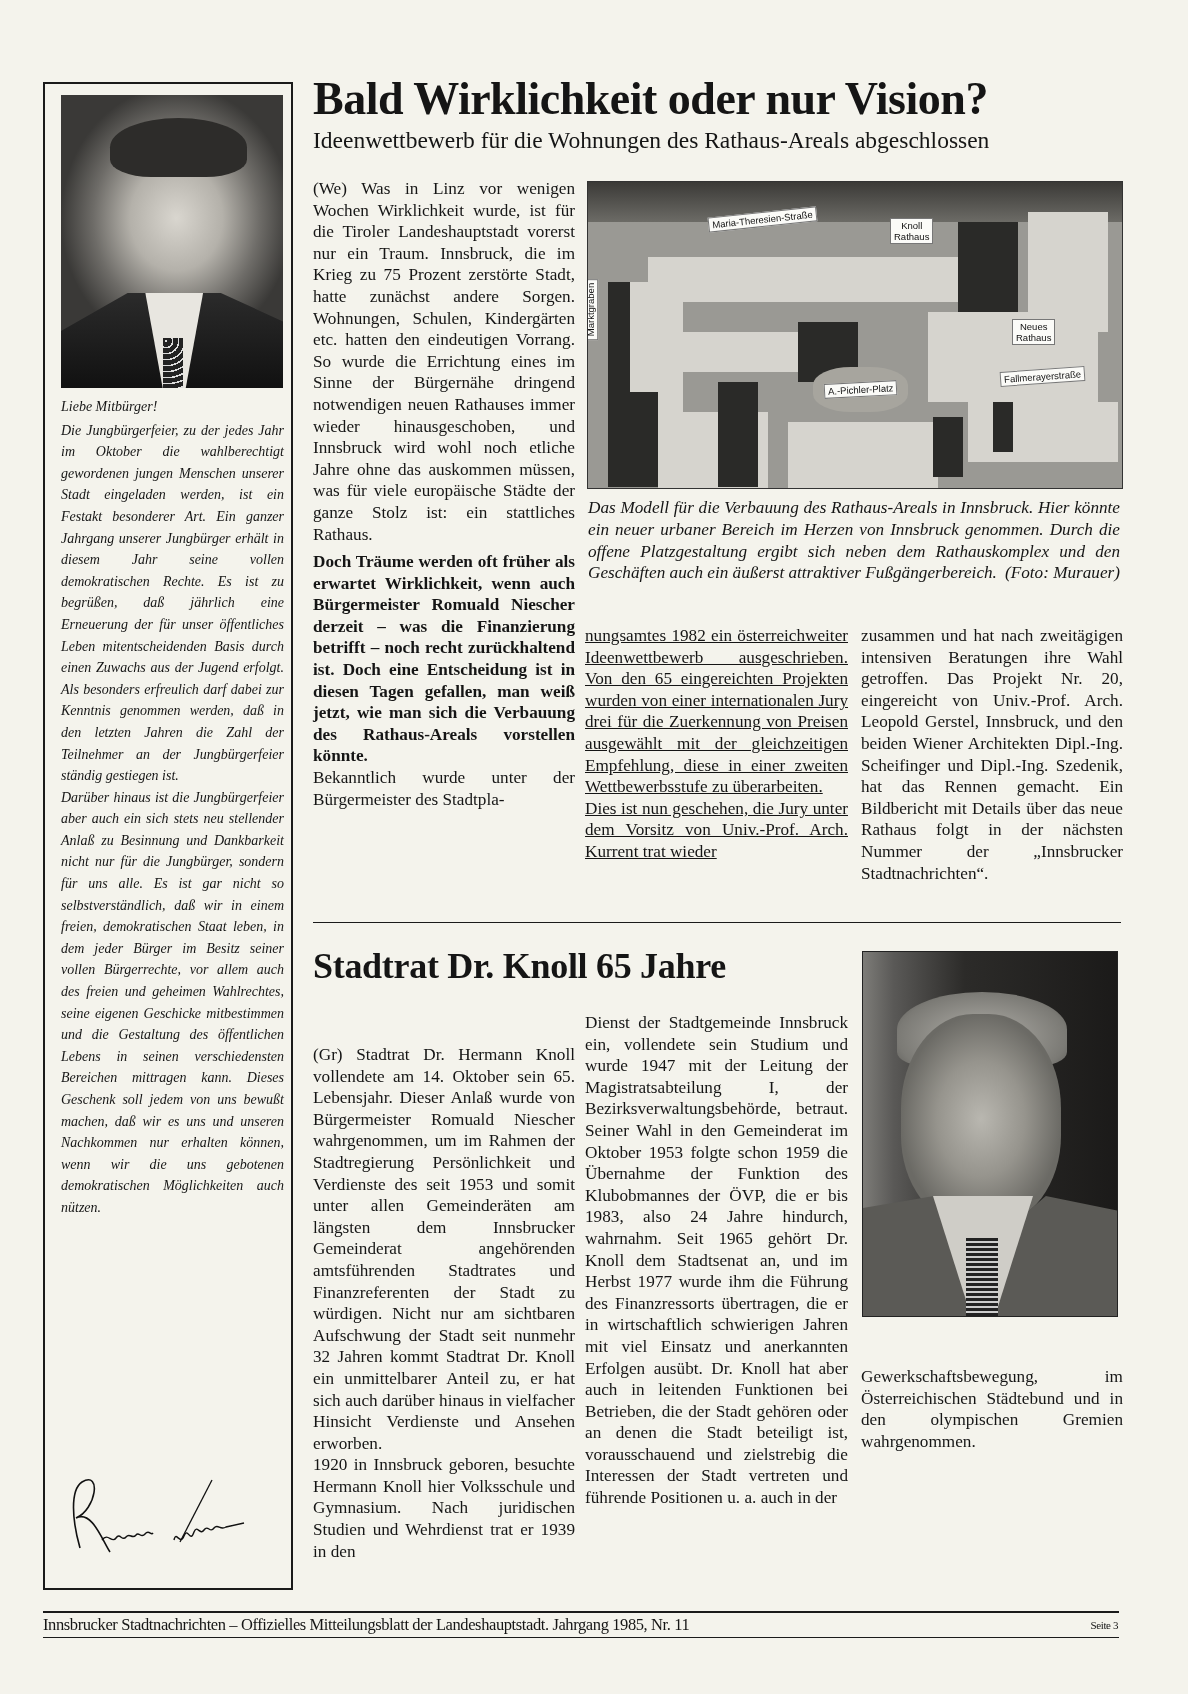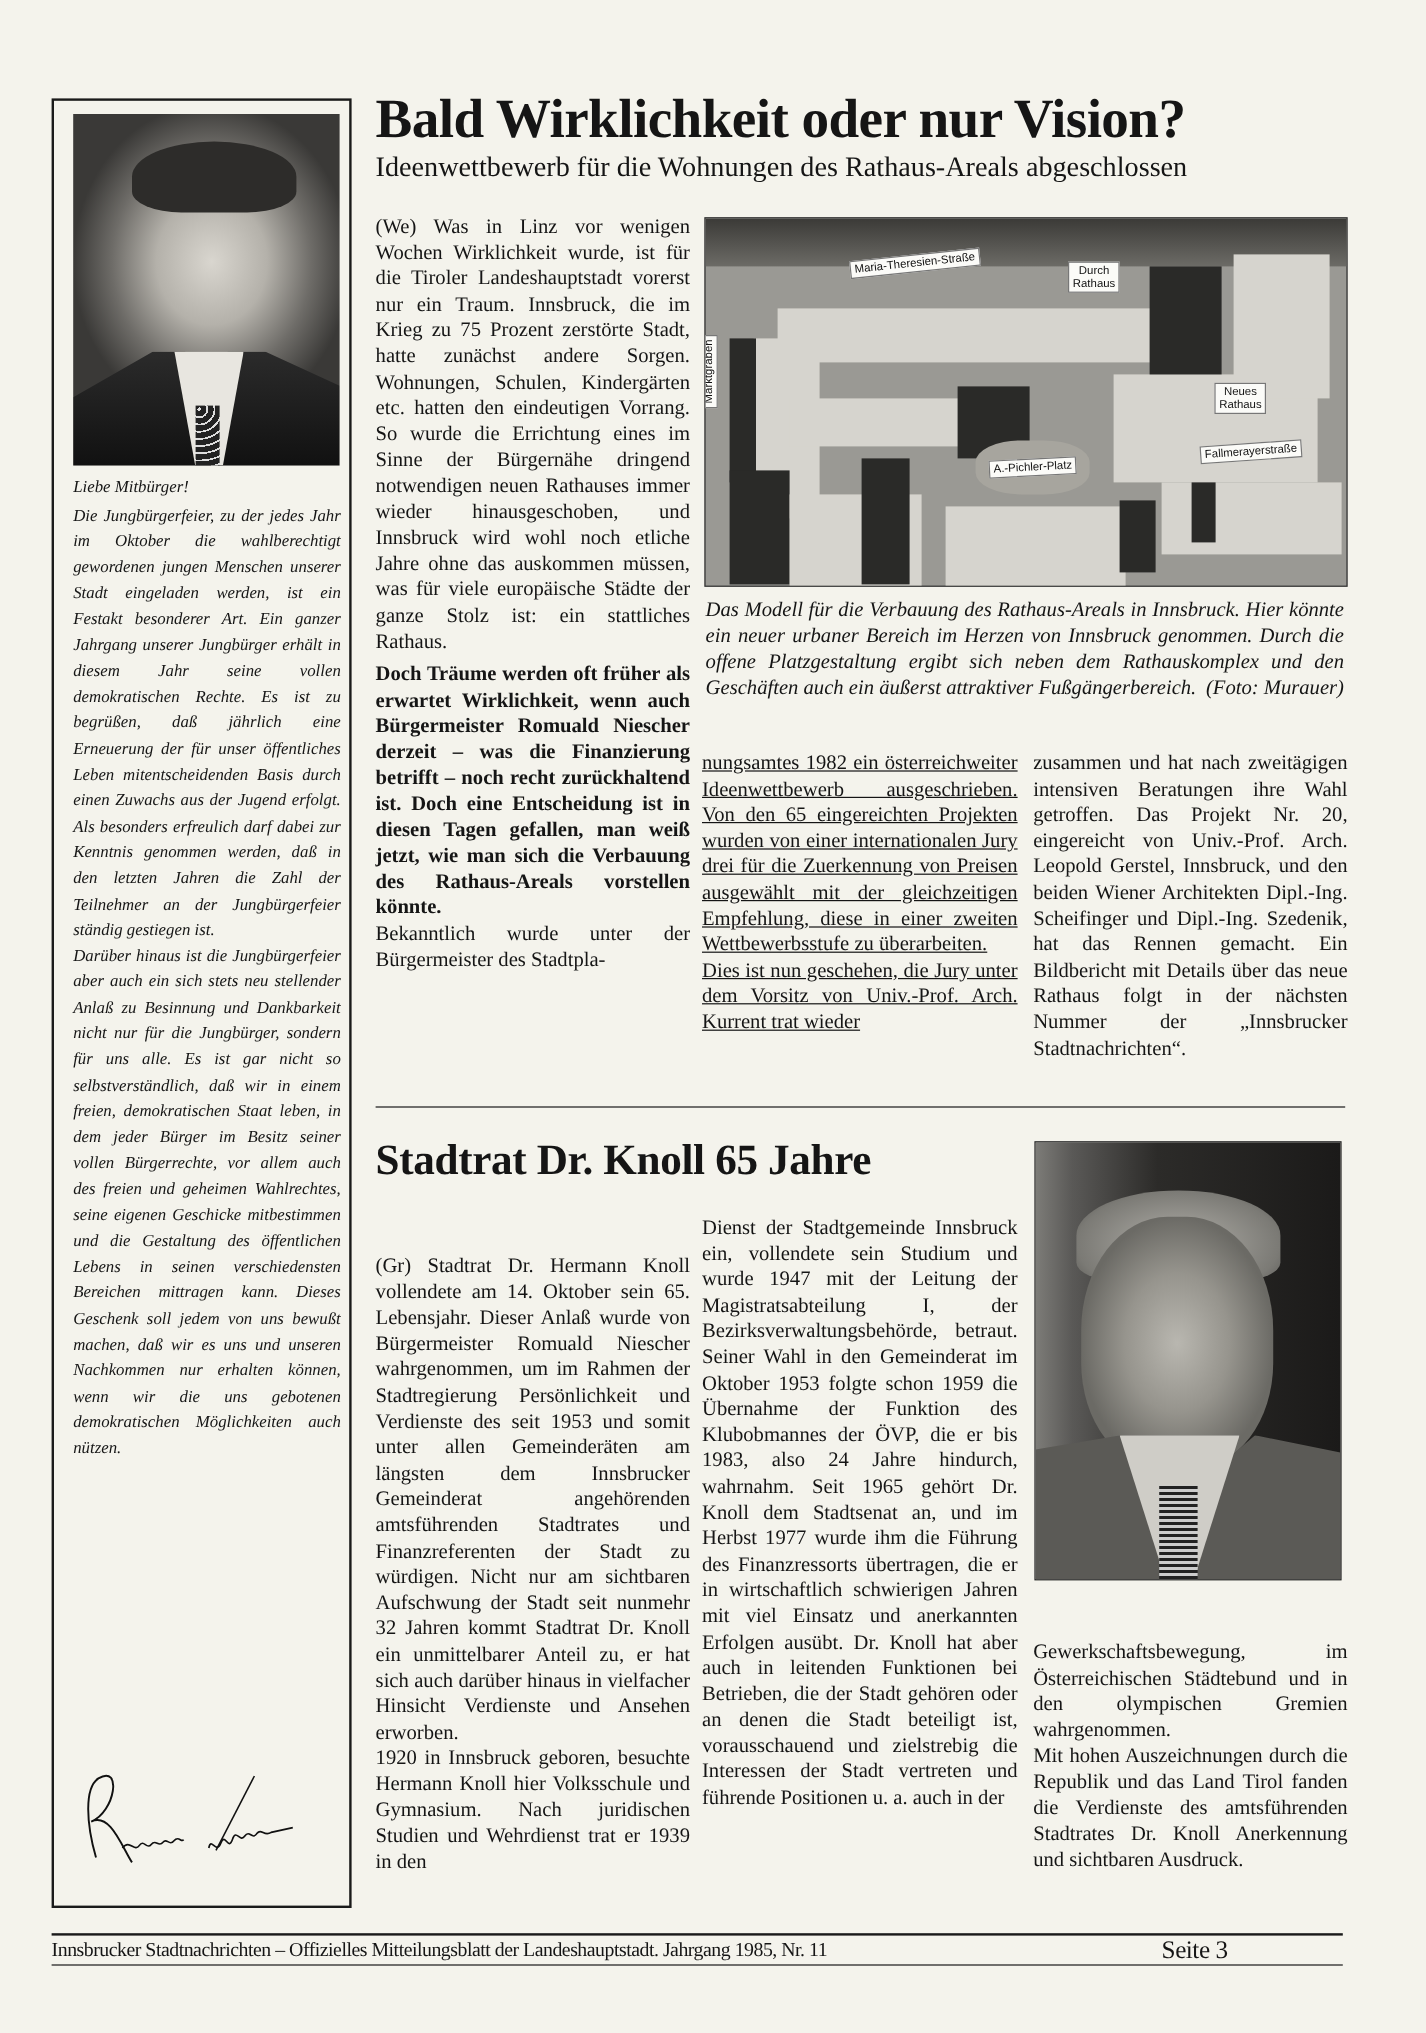--- a/index.html
+++ b/index.html
@@ -128,22 +128,22 @@
     background: repeating-linear-gradient(180deg, #222 0 3px, #ccc 3px 5px);
   }
 
   .footer-rule-top { left: 43px; top: 1611px; width: 1076px; height: 2px; background: #1a1a1a; }
   .footer-rule-bottom { left: 43px; top: 1637px; width: 1076px; height: 1px; background: #1a1a1a; }
   .footer-text {
     left: 43px; top: 1614px; width: 900px;
     font-size: 16.5px; line-height: 22px; letter-spacing: -0.4px;
   }
   .footer-page {
-    left: 968px; top: 1614px; width: 118px; text-align: left;
-    font-size: 21px; line-height: 22px; letter-spacing: -0.4px;
+    left: 1000px; top: 1614px; width: 118px; text-align: right;
+    font-size: 11px; line-height: 22px; letter-spacing: -0.4px;
   }
 </style>
 </head>
 <body>
 
 <div class="abs sidebar-box"></div>
 <div class="abs portrait">
   <div class="hair"></div>
   <div class="suit"></div>
   <div class="shirt"></div>
@@ -184,21 +184,21 @@
   <div class="d" style="left:20px;top:210px;width:50px;height:95px;"></div>
   <div class="b" style="left:70px;top:230px;width:110px;height:78px;"></div>
   <div class="d" style="left:130px;top:200px;width:40px;height:105px;"></div>
   <div class="b" style="left:200px;top:240px;width:150px;height:70px;"></div>
   <div class="d" style="left:345px;top:235px;width:30px;height:60px;"></div>
   <div class="b" style="left:380px;top:220px;width:150px;height:60px;"></div>
   <div class="d" style="left:405px;top:220px;width:20px;height:50px;"></div>
 
   <span class="model-label" style="left:120px;top:30px;transform:rotate(-6deg);">Maria-Theresien-Straße</span>
   <span class="model-label" style="left:302px;top:36px;text-align:center;">
-    <span>Durch</span><br>
+    <span>Knoll</span><br>
     <span>Rathaus</span>
   </span>
   <span class="model-label" style="left:-28px;top:120px;transform:rotate(-90deg);">Marktgraben</span>
   <span class="model-label" style="left:424px;top:137px;text-align:center;">
     <span>Neues</span><br>
     <span>Rathaus</span>
   </span>
   <span class="model-label" style="left:412px;top:187px;transform:rotate(-4deg);">Fallmerayerstraße</span>
   <span class="model-label" style="left:236px;top:200px;transform:rotate(-3deg);">A.-Pichler-Platz</span>
 </div>
@@ -229,19 +229,18 @@
 
 <div class="abs col c1" style="top:1012px;margin-top:32px;">
   <p>(Gr) Stadtrat Dr. Hermann Knoll vollendete am 14. Oktober sein 65. Lebensjahr. Dieser Anlaß wurde von Bürgermeister Romuald Niescher wahrgenommen, um im Rahmen der Stadtregierung Persönlichkeit und Verdienste des seit 1953 und somit unter allen Gemeinderäten am längsten dem Innsbrucker Gemeinderat angehörenden amtsführenden Stadtrates und Finanzreferenten der Stadt zu würdigen. Nicht nur am sichtbaren Aufschwung der Stadt seit nunmehr 32 Jahren kommt Stadtrat Dr. Knoll ein unmittelbarer Anteil zu, er hat sich auch darüber hinaus in vielfacher Hinsicht Verdienste und Ansehen erworben.</p>
   <p>1920 in Innsbruck geboren, besuchte Hermann Knoll hier Volksschule und Gymnasium. Nach juridischen Studien und Wehrdienst trat er 1939 in den</p>
 </div>
 <div class="abs col c2" style="top:1012px;">
   <p>Dienst der Stadtgemeinde Innsbruck ein, vollendete sein Studium und wurde 1947 mit der Leitung der Magistratsabteilung I, der Bezirksverwaltungsbehörde, betraut. Seiner Wahl in den Gemeinderat im Oktober 1953 folgte schon 1959 die Übernahme der Funktion des Klubobmannes der ÖVP, die er bis 1983, also 24 Jahre hindurch, wahrnahm. Seit 1965 gehört Dr. Knoll dem Stadtsenat an, und im Herbst 1977 wurde ihm die Führung des Finanzressorts übertragen, die er in wirtschaftlich schwierigen Jahren mit viel Einsatz und anerkannten Erfolgen ausübt. Dr. Knoll hat aber auch in leitenden Funktionen bei Betrieben, die der Stadt gehören oder an denen die Stadt beteiligt ist, vorausschauend und zielstrebig die Interessen der Stadt vertreten und führende Positionen u. a. auch in der</p>
 </div>
 <div class="abs col c3" style="top:1366px;">
   <p>Gewerkschaftsbewegung, im Österreichischen Städtebund und in den olympischen Gremien wahrgenommen.</p>
-  <p>Mit hohen Auszeichnungen durch die Republik und das Land Tirol fanden die Verdienste des amtsführenden Stadtrates Dr. Knoll Anerkennung und sichtbaren Ausdruck.</p>
 </div>
 
 <div class="abs footer-rule-top"></div>
 <div class="abs footer-text">Innsbrucker Stadtnachrichten – Offizielles Mitteilungsblatt der Landeshauptstadt. Jahrgang 1985, Nr. 11</div>
 <div class="abs footer-page">Seite 3</div>
 <div class="abs footer-rule-bottom"></div>
 
 </body></html>

